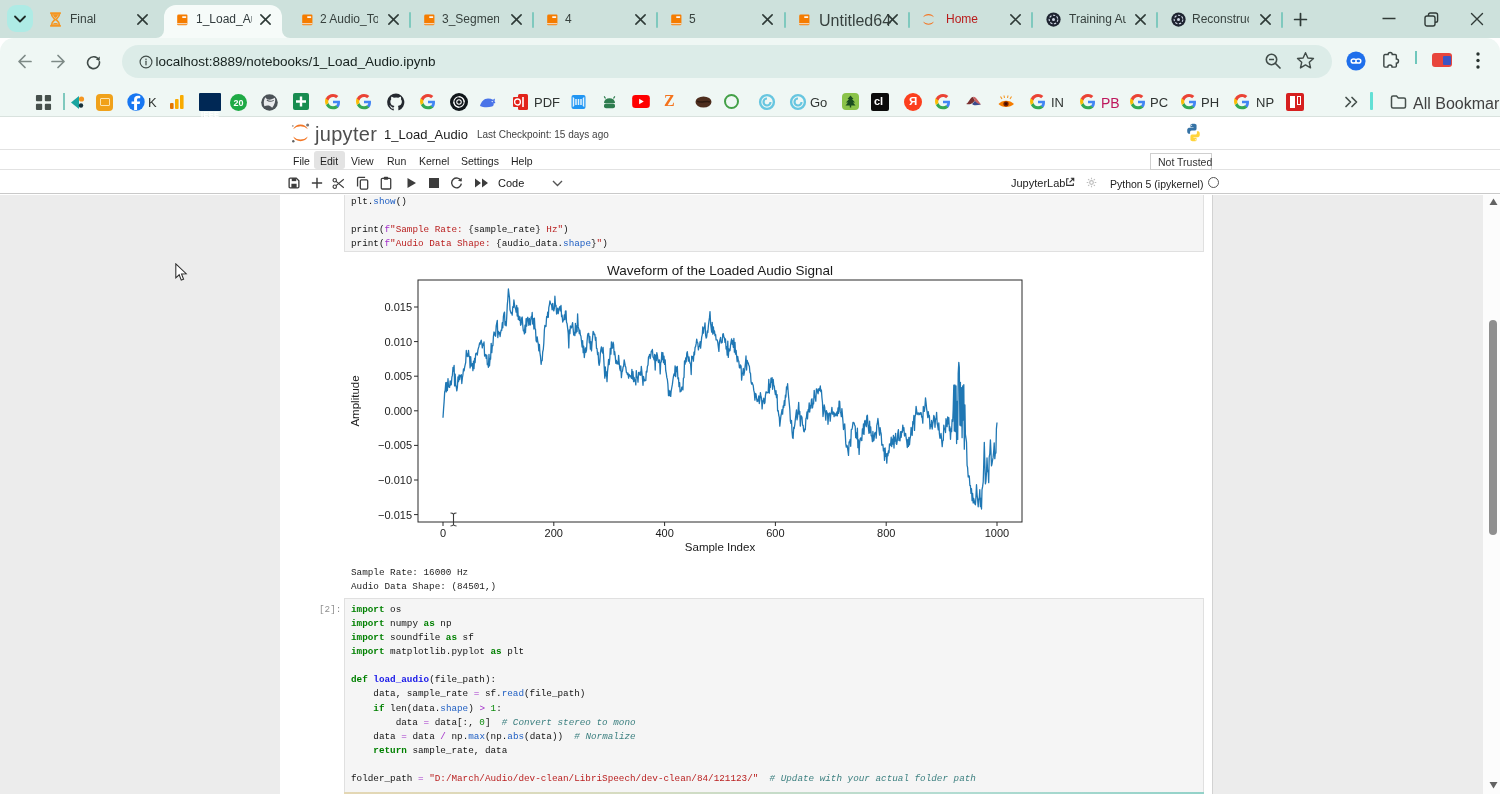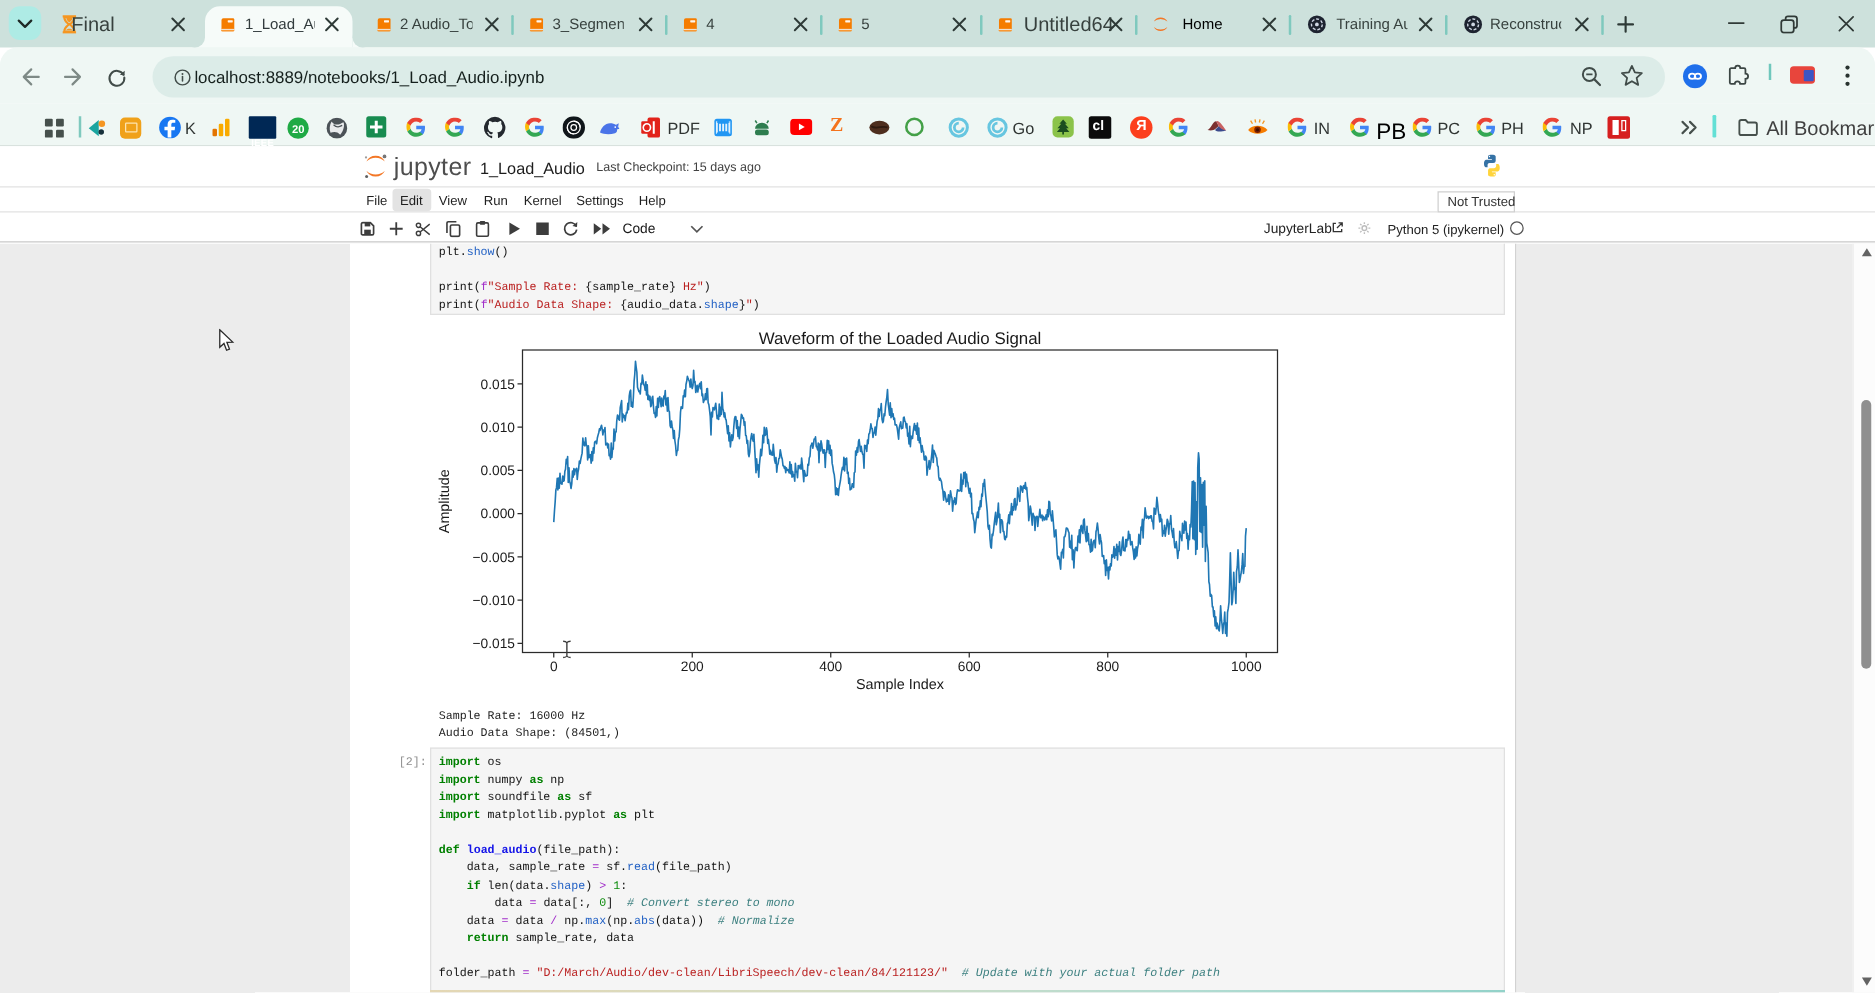--- a/index.html
+++ b/index.html
@@ -19,21 +19,21 @@
 <div class="abs" style="left:0;top:38px;width:1500px;height:45px;background:#eff7f4;border-radius:14px 14px 0 0"></div>
 <div class="abs" style="left:7px;top:5px;width:26px;height:27px;background:#aeebe5;border-radius:9px"></div>
 <svg class="abs" style="left:13px;top:14px" width="14" height="10" viewBox="0 0 14 10">
     <path d="M2 2.5 L7 7.5 L12 2.5" fill="none" stroke="#1f2a27" stroke-width="1.8" stroke-linecap="round" stroke-linejoin="round"></path>
   </svg>
 <svg class="abs" style="left:49px;top:12px" width="13" height="15" viewBox="0 0 12 14">
     <path d="M1 1 H11 M1 13 H11 M2.2 1.5 C2.2 5 5 6 5.6 7 C5 8 2.2 9 2.2 12.5 H9.8 C9.8 9 7 8 6.4 7 C7 6 9.8 5 9.8 1.5 Z" fill="none" stroke="#f59622" stroke-width="1.6"></path>
     <path d="M3.4 11.6 C4 9.8 8 9.8 8.6 11.6 Z" fill="#f59622"></path>
     <path d="M3.6 2 H8.4 C8.2 4 6.8 5 6 5.6 C5.2 5 3.8 4 3.6 2 Z" fill="#f59622"></path>
   </svg>
-<div class="abs" style="left:57px;top:12px;font-size:16px;color:#37413e">Final</div>
+<div class="abs" style="left:70px;top:12px;font-size:12px;color:#37413e">Final</div>
 <svg style="position:absolute;left:136px;top:13px" width="13" height="13" viewBox="0 0 14 14">
     <path d="M2 2 L12 12 M12 2 L2 12" stroke="#2e3a37" stroke-width="1.7" stroke-linecap="round"></path>
   </svg>
 <div class="abs" style="left:164px;top:5px;width:118px;height:33px;background:#f6fbf9;border-radius:12px 12px 0 0"></div>
 <div class="abs" style="left:156px;top:30px;width:8px;height:8px;background:#f6fbf9"></div>
 <div class="abs" style="left:148px;top:22px;width:16px;height:16px;background:#cde1dc;border-radius:50%"></div>
 <div class="abs" style="left:282px;top:30px;width:8px;height:8px;background:#f6fbf9"></div>
 <div class="abs" style="left:282px;top:22px;width:16px;height:16px;background:#cde1dc;border-radius:50%"></div>
 <svg style="position:absolute;left:175px;top:13px" width="14" height="14" viewBox="0 0 16 16">
     <path d="M2.5 3.5 Q2.5 1.8 4.2 1.8 L13 1.8 Q14.2 1.8 14.2 3 L14.2 11.6 Q14.2 12.8 13 12.8 L4.3 12.8 Q2.5 12.8 2.5 11 Z" fill="#f57c00"></path>
@@ -97,21 +97,21 @@
   </svg>
 <div class="abs" style="left:819px;top:12px;font-size:16px;color:#37413e">Untitled64</div>
 <svg style="position:absolute;left:886px;top:13px" width="13" height="13" viewBox="0 0 14 14">
     <path d="M2 2 L12 12 M12 2 L2 12" stroke="#2e3a37" stroke-width="1.7" stroke-linecap="round"></path>
   </svg>
 <div style="position:absolute;left:908px;top:12px;width:2px;height:16px;background:#7fc9be;border-radius:1px"></div>
 <svg class="abs" style="left:921px;top:12px" width="15" height="15" viewBox="0 0 16 16">
     <path d="M2.2 10.2 A6.6 6.6 0 0 0 13.8 10.2 A8.6 8.6 0 0 1 2.2 10.2Z" fill="#f37726"></path>
     <path d="M13.8 5.6 A6.6 6.6 0 0 0 2.2 5.6 A8.6 8.6 0 0 1 13.8 5.6Z" fill="#f37726"></path>
   </svg>
-<div class="abs" style="left:946px;top:12px;font-size:12px;color:#000000">Home</div>
+<div class="abs" style="left:946px;top:12px;font-size:12px;color:#b91c1c">Home</div>
 <svg style="position:absolute;left:1009px;top:13px" width="13" height="13" viewBox="0 0 14 14">
     <path d="M2 2 L12 12 M12 2 L2 12" stroke="#2e3a37" stroke-width="1.7" stroke-linecap="round"></path>
   </svg>
 <div style="position:absolute;left:1031px;top:12px;width:2px;height:16px;background:#7fc9be;border-radius:1px"></div>
 <svg style="position:absolute;left:1046px;top:12px" width="15" height="15" viewBox="0 0 16 16">
     <circle cx="8" cy="8" r="7.6" fill="#1d2330"></circle>
     <circle cx="8" cy="8" r="4.6" fill="none" stroke="#cfd6e4" stroke-width="1.2" stroke-dasharray="2.5 1.6"></circle>
     <circle cx="8" cy="8" r="1.6" fill="#cfd6e4"></circle>
   </svg>
 <div class="abs" style="left:1069px;top:12px;width:57px;overflow:hidden;font-size:12px;color:#37413e;white-space:nowrap">Training Au</div>
@@ -326,21 +326,21 @@
     <path fill="#fbbc05" d="M10.4 26.7c-.5-1.4-.8-2.9-.8-4.7s.3-3.3.8-4.7l-7.9-6C.9 14.6 0 18.2 0 22s.9 7.4 2.5 10.7l7.9-6z"></path>
     <path fill="#ea4335" d="M24 9.3c4.5 0 7.5 1.9 9.2 3.6l6.8-6.6C35.9 2.4 30.5 0 24 0 14.6 0 6.5 5.2 2.5 13.3l7.9 6c1.9-5.8 7.3-10 13.6-10z"></path>
   </svg>
 <div style="position:absolute;left:1051px;top:95px;font-size:13px;color:#2f3432">IN</div>
 <svg style="position:absolute;left:1080px;top:94px" width="16" height="16" viewBox="0 0 48 48">
     <path fill="#4285f4" d="M45 24c0-1.6-.1-2.7-.4-4H24v8.1h12.7c-.3 2.1-1.6 5.3-4.7 7.4l7.3 5.7C43.6 37.1 45 31.2 45 24z"></path>
     <path fill="#34a853" d="M24 46c6.5 0 11.9-2.1 15.9-5.8l-7.6-5.9c-2 1.4-4.8 2.4-8.3 2.4-6.3 0-11.7-4.2-13.6-10l-7.8 6C6.5 40.8 14.6 46 24 46z"></path>
     <path fill="#fbbc05" d="M10.4 26.7c-.5-1.4-.8-2.9-.8-4.7s.3-3.3.8-4.7l-7.9-6C.9 14.6 0 18.2 0 22s.9 7.4 2.5 10.7l7.9-6z"></path>
     <path fill="#ea4335" d="M24 9.3c4.5 0 7.5 1.9 9.2 3.6l6.8-6.6C35.9 2.4 30.5 0 24 0 14.6 0 6.5 5.2 2.5 13.3l7.9 6c1.9-5.8 7.3-10 13.6-10z"></path>
   </svg>
-<div style="position:absolute;left:1101px;top:95px;font-size:18px;color:#000000">PB</div>
+<div style="position:absolute;left:1101px;top:95px;font-size:14px;color:#be185d">PB</div>
 <svg style="position:absolute;left:1130px;top:94px" width="16" height="16" viewBox="0 0 48 48">
     <path fill="#4285f4" d="M45 24c0-1.6-.1-2.7-.4-4H24v8.1h12.7c-.3 2.1-1.6 5.3-4.7 7.4l7.3 5.7C43.6 37.1 45 31.2 45 24z"></path>
     <path fill="#34a853" d="M24 46c6.5 0 11.9-2.1 15.9-5.8l-7.6-5.9c-2 1.4-4.8 2.4-8.3 2.4-6.3 0-11.7-4.2-13.6-10l-7.8 6C6.5 40.8 14.6 46 24 46z"></path>
     <path fill="#fbbc05" d="M10.4 26.7c-.5-1.4-.8-2.9-.8-4.7s.3-3.3.8-4.7l-7.9-6C.9 14.6 0 18.2 0 22s.9 7.4 2.5 10.7l7.9-6z"></path>
     <path fill="#ea4335" d="M24 9.3c4.5 0 7.5 1.9 9.2 3.6l6.8-6.6C35.9 2.4 30.5 0 24 0 14.6 0 6.5 5.2 2.5 13.3l7.9 6c1.9-5.8 7.3-10 13.6-10z"></path>
   </svg>
 <div style="position:absolute;left:1150px;top:95px;font-size:13px;color:#2f3432">PC</div>
 <svg style="position:absolute;left:1181px;top:94px" width="16" height="16" viewBox="0 0 48 48">
     <path fill="#4285f4" d="M45 24c0-1.6-.1-2.7-.4-4H24v8.1h12.7c-.3 2.1-1.6 5.3-4.7 7.4l7.3 5.7C43.6 37.1 45 31.2 45 24z"></path>
     <path fill="#34a853" d="M24 46c6.5 0 11.9-2.1 15.9-5.8l-7.6-5.9c-2 1.4-4.8 2.4-8.3 2.4-6.3 0-11.7-4.2-13.6-10l-7.8 6C6.5 40.8 14.6 46 24 46z"></path>

